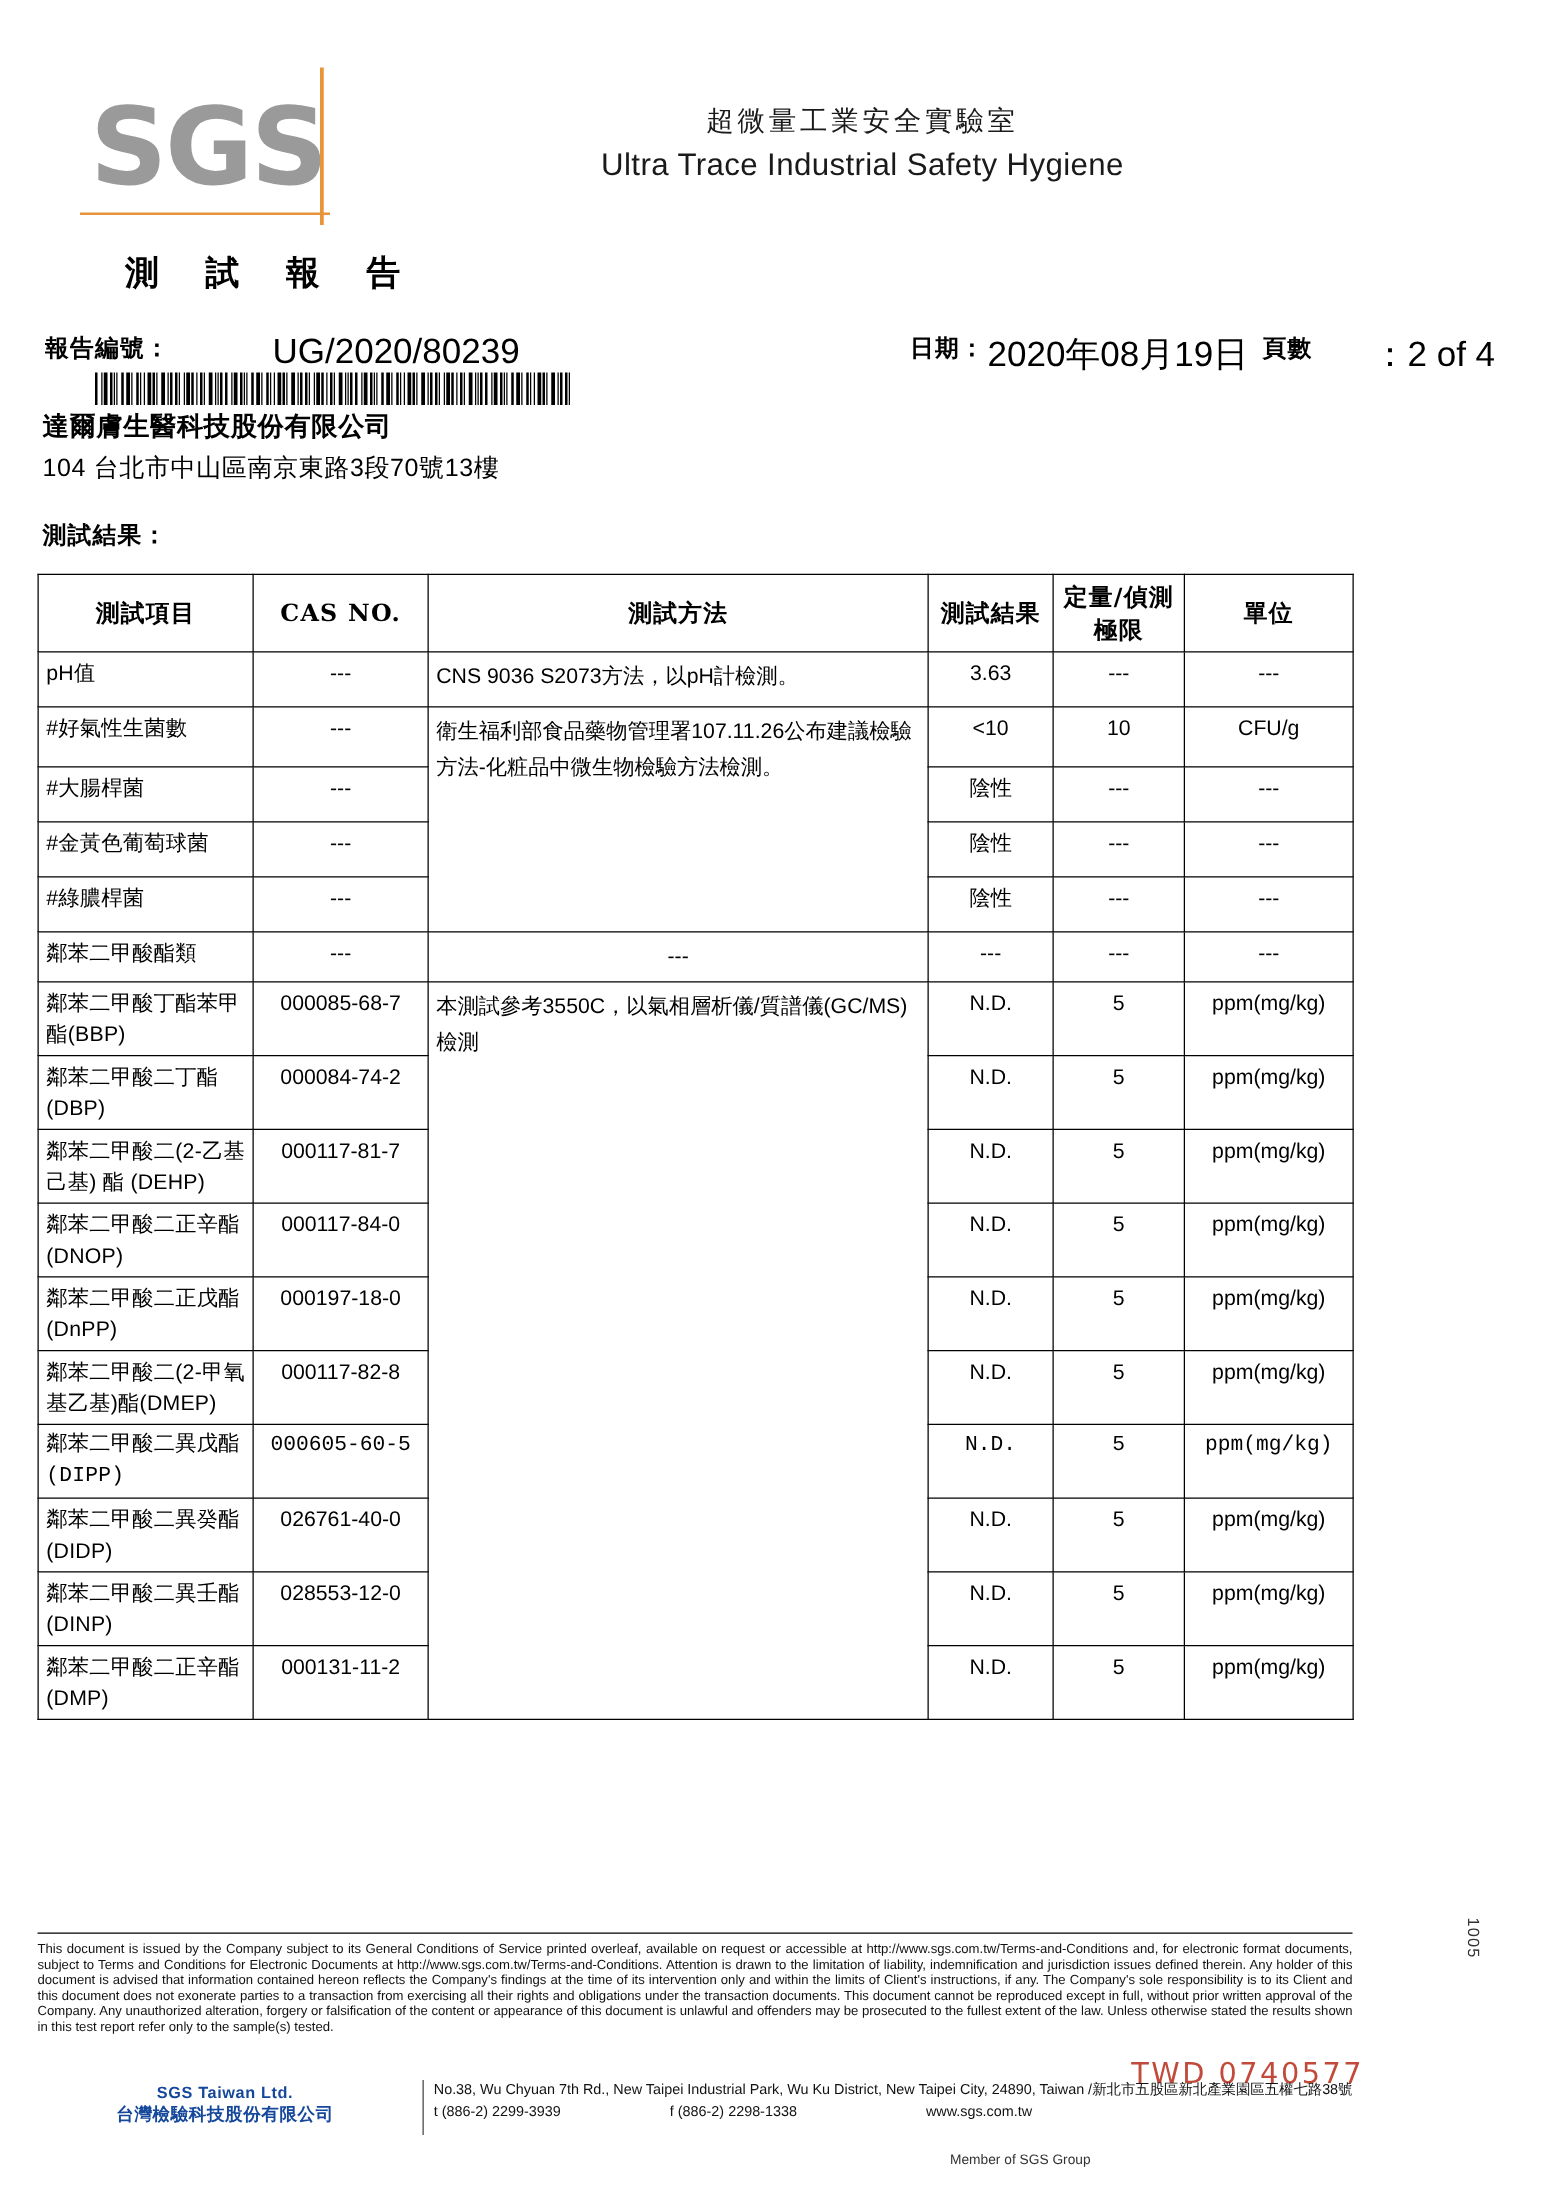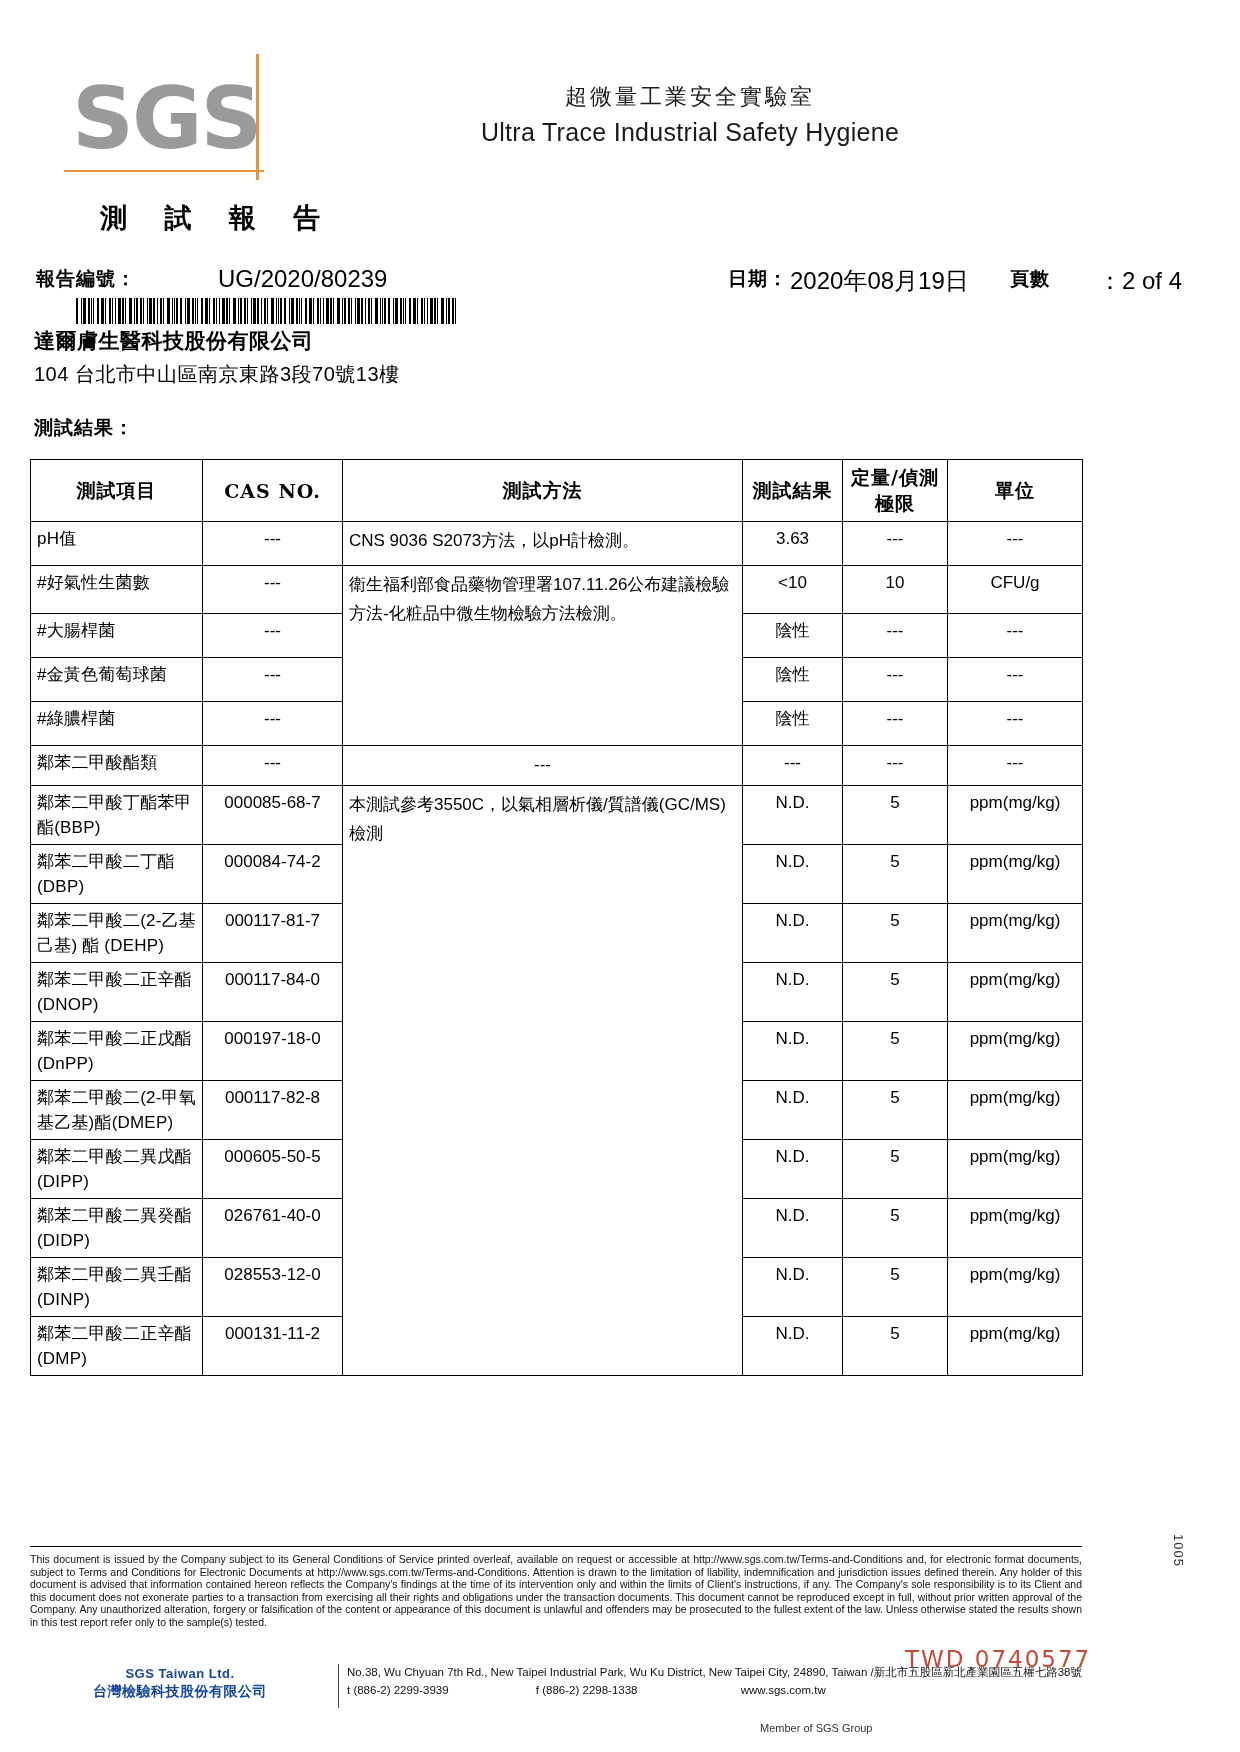--- a/index.html
+++ b/index.html
@@ -102,21 +102,21 @@
   .meta-label {
     position: absolute;
     font-family: "DejaVu Serif", serif;
     font-weight: 700;
     font-size: 19px;
     letter-spacing: 1px;
     color: #000;
   }
   .meta-val {
     position: absolute;
-    font-size: 24px;
+    font-size: 28px;
     color: #000;
   }
   #m-reportno-label { left: 36px; top: 4px; }
   #m-reportno-val   { left: 218px; top: 3px; }
   #m-date-label     { left: 728px; top: 4px; }
   #m-date-val       { left: 790px; top: 3px; }
   #m-pages-label    { left: 1010px; top: 4px; }
   #m-pages-val      { left: 1098px; top: 3px; }
 
   
@@ -563,23 +563,23 @@
             <td class="c-limit">5</td>
             <td class="c-unit">ppm(mg/kg)</td>
           </tr>
           <tr style="height: 58px;">
             <td class="c-item">鄰苯二甲酸二(2-甲氧基乙基)酯(DMEP)</td>
             <td class="c-cas">000117-82-8</td>
             <td class="c-result">N.D.</td>
             <td class="c-limit">5</td>
             <td class="c-unit">ppm(mg/kg)</td>
           </tr>
-          <tr style="height: 58px;">
+          <tr style="height: 58px; font-family: Liberation Mono, monospace;">
             <td class="c-item">鄰苯二甲酸二異戊酯 (DIPP)</td>
-            <td class="c-cas">000605-50-5</td>
+            <td class="c-cas">000605-60-5</td>
             <td class="c-result">N.D.</td>
             <td class="c-limit">5</td>
             <td class="c-unit">ppm(mg/kg)</td>
           </tr>
           <tr style="height: 58px;">
             <td class="c-item">鄰苯二甲酸二異癸酯 (DIDP)</td>
             <td class="c-cas">026761-40-0</td>
             <td class="c-result">N.D.</td>
             <td class="c-limit">5</td>
             <td class="c-unit">ppm(mg/kg)</td>

